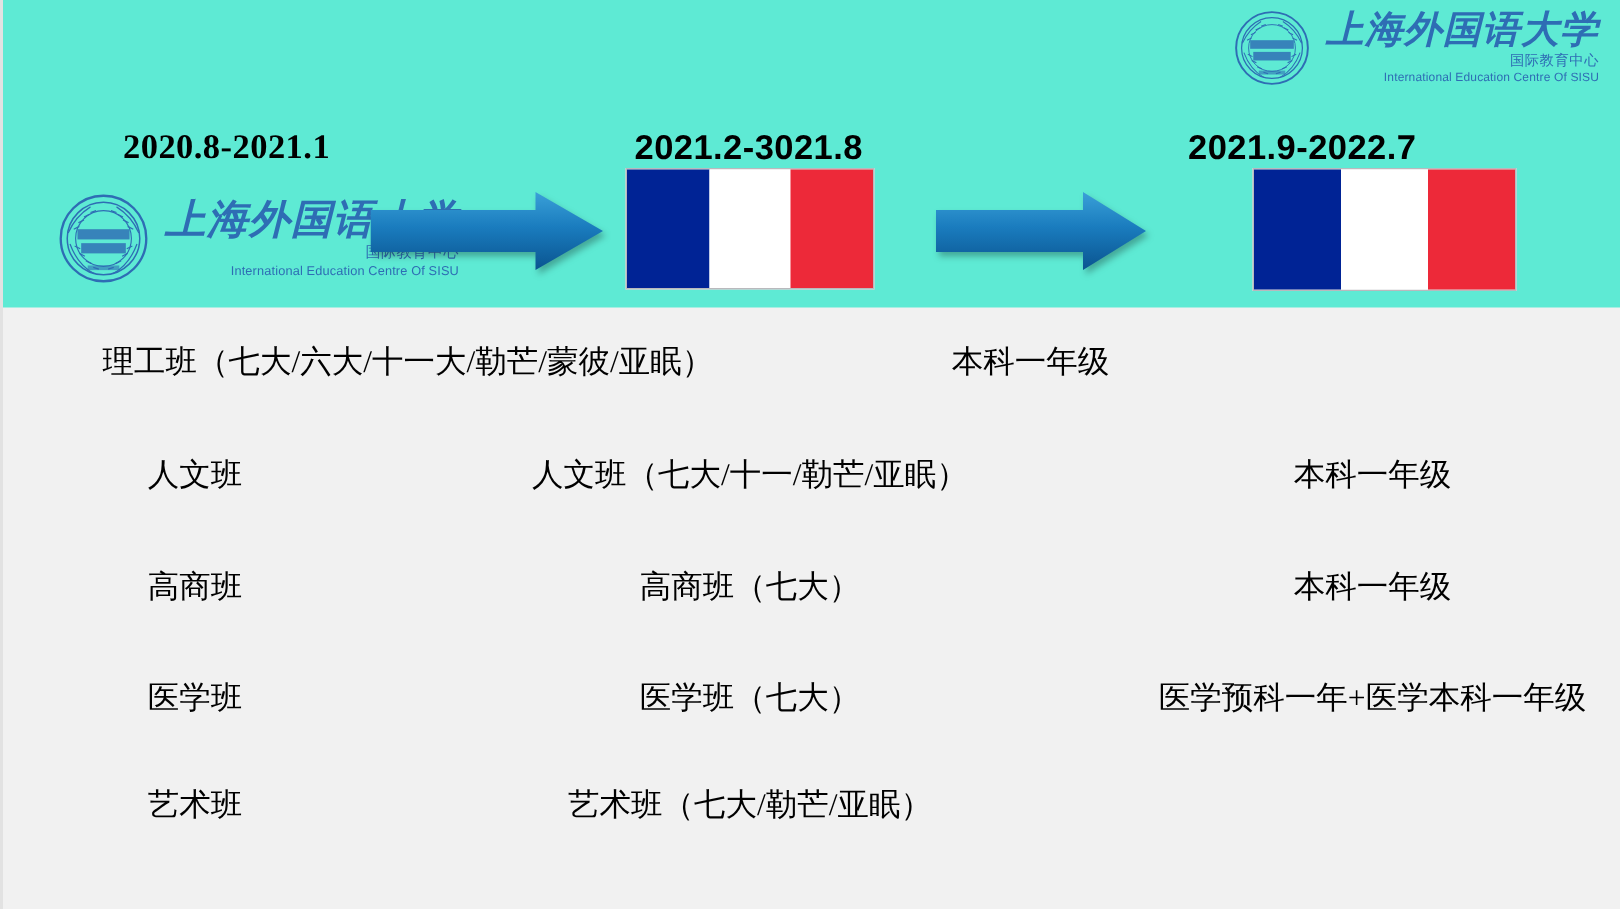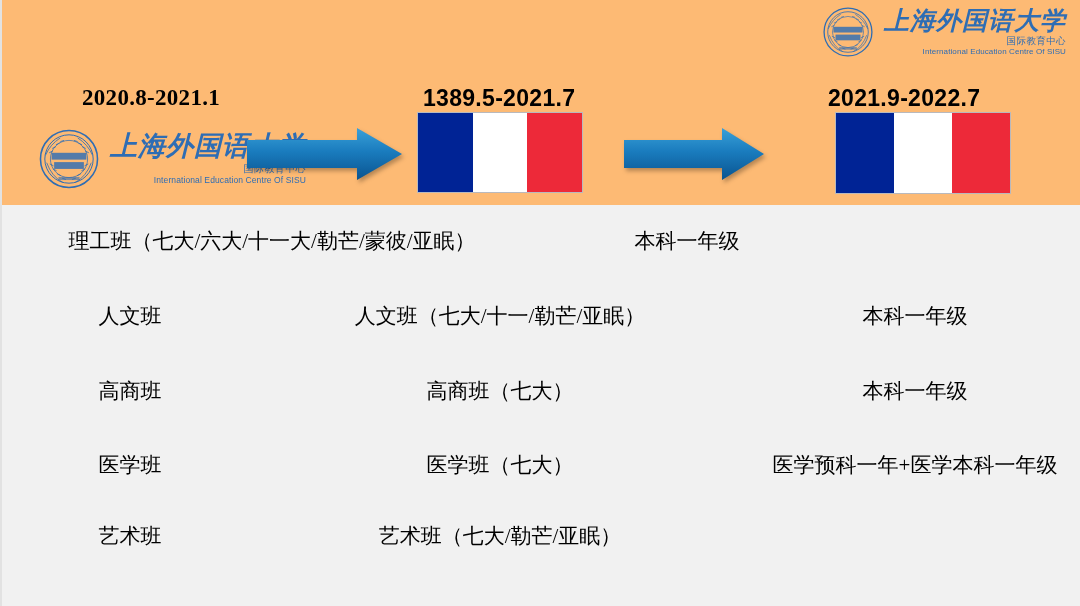--- a/index.html
+++ b/index.html
@@ -12,21 +12,21 @@
     background: #ffffff;
     font-family: "Liberation Serif", "DejaVu Serif", serif;
     overflow: hidden;
     position: relative;
   }
 
   #slide {
     position: relative;
     width: 1080px;
     height: 606px;
-    background: #fdba74;
+    background: #5eead4;
     border-left: 2px solid #e2e2e2;
     box-sizing: border-box;
   }
 
   
   .logo-block {
     display: flex;
     align-items: center;
     gap: 10px;
   }
@@ -90,21 +90,21 @@
     position: absolute;
     font-family: "Liberation Sans", "DejaVu Sans", sans-serif;
     font-weight: 700;
     font-size: 23px;
     color: #000000;
     letter-spacing: .3px;
     white-space: nowrap;
   }
   #title-0 { left: 80px;  top: 85px; font-family: Liberation Serif, serif; }
   #title-1 { left: 421px; top: 85px; }
-  #title-2 { left: 826px; top: 85px; }
+  #title-2 { left: 790px; top: 85px; }
 
   
   .flag {
     position: absolute;
     display: flex;
     border: 1px solid #b9b9bd;
     box-sizing: border-box;
     background: #fff;
   }
   .flag > span { display: block; height: 100%; }
@@ -186,21 +186,21 @@
       </svg>
     </div>
     <div class="logo-text">
       <span class="logo-cn">上海外国语大学</span>
       <span class="logo-sub-cn">国际教育中心</span>
       <span class="logo-sub-en">International Education Centre Of SISU</span>
     </div>
   </div>
 
   <div class="stage-title" id="title-0">2020.8-2021.1</div>
-  <div class="stage-title" id="title-1">1389.5-2021.7</div>
+  <div class="stage-title" id="title-1">2021.2-3021.8</div>
   <div class="stage-title" id="title-2">2021.9-2022.7</div>
 
   <div class="logo-block logo-main">
     <div class="logo-seal">
       <svg viewBox="0 0 100 100" width="62" height="62" aria-hidden="true">
         <circle cx="50" cy="50" r="46" fill="none" stroke="#2E6DB4" stroke-width="2.5"></circle>
         <circle cx="50" cy="50" r="39" fill="none" stroke="#2E6DB4" stroke-width="1.6"></circle>
         <circle cx="50" cy="50" r="30" fill="none" stroke="#2E6DB4" stroke-width="1.2"></circle>
         <g stroke="#2E6DB4" stroke-width="1.3" fill="none">
           <path d="M12 44 Q20 26 36 16"></path>

